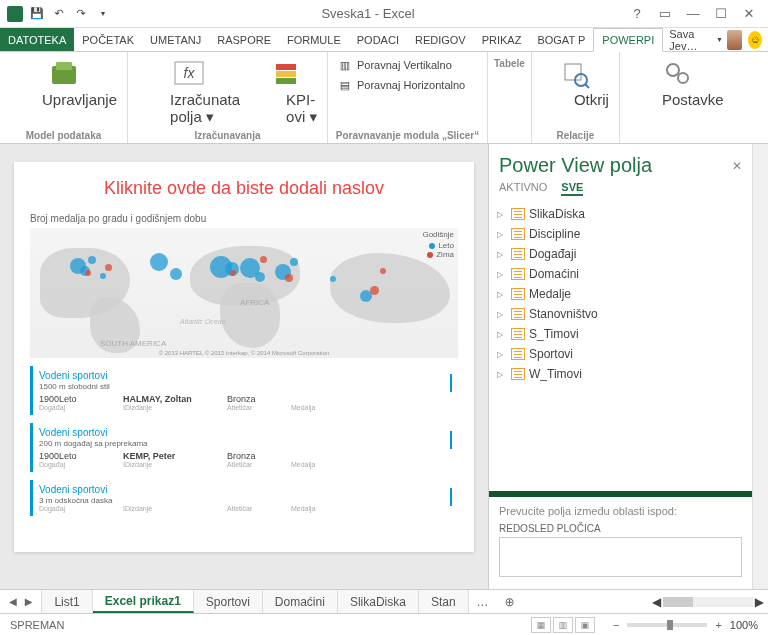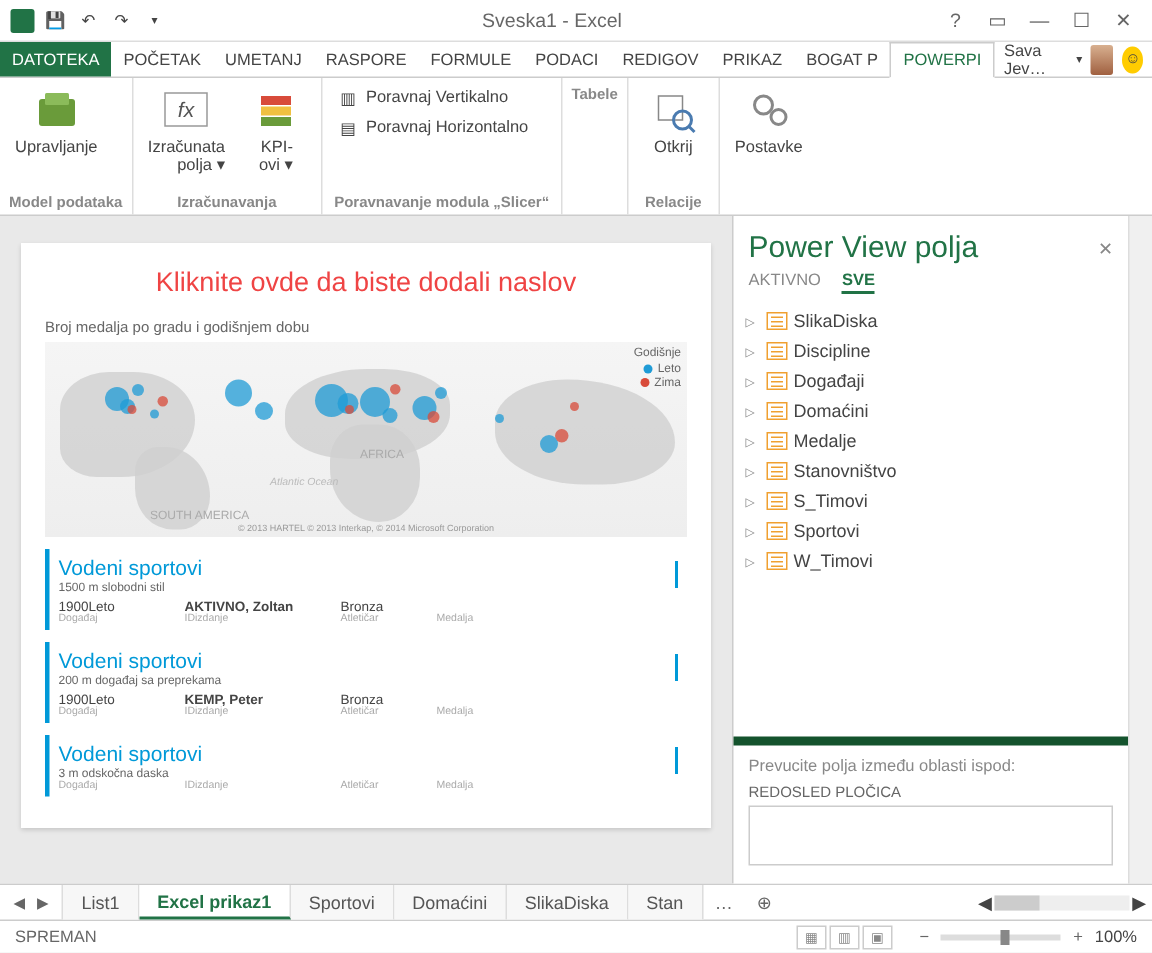--- a/index.html
+++ b/index.html
@@ -25,41 +25,41 @@
 .ribbon-tabs .avatar { width: 20px; height: 20px; background: linear-gradient(#d8b090,#a06040); border-radius: 2px; }
 .ribbon-tabs .smiley { width: 18px; height: 18px; background: #ffcc00; border-radius: 50%; display: flex; align-items: center; justify-content: center; font-size: 10px; }
 
 
 .ribbon { height: 92px; background: #fff; border-bottom: 1px solid #ccc; display: flex; }
 .ribbon .group { border-right: 1px solid #ddd; padding: 4px 6px 2px; display: flex; flex-direction: column; }
 .ribbon .group .controls { flex: 1; display: flex; align-items: flex-start; gap: 6px; }
 .ribbon .group .label { text-align: center; font-size: 10px; color: #888; padding-top: 2px; white-space: nowrap; font-weight: bold; }
 .ribbon .bigbtn { display: flex; flex-direction: column; align-items: center; gap: 2px; cursor: pointer; padding: 2px 4px; min-width: 48px; }
 .ribbon .bigbtn .ico { width: 32px; height: 32px; display: flex; align-items: center; justify-content: center; }
-.ribbon .bigbtn .txt { font-size: 11px; text-align: right; line-height: 1.1; }
+.ribbon .bigbtn .txt { font-size: 15px; text-align: left; line-height: 1.1; margin-left: 32px; }
 .ribbon .rowbtns { display: flex; flex-direction: column; gap: 2px; }
 .ribbon .rowbtn { display: flex; align-items: center; gap: 4px; font-size: 11px; cursor: pointer; padding: 1px 3px; white-space: nowrap; }
 .ribbon .rowbtn .smico { width: 16px; height: 16px; display: inline-flex; align-items: center; justify-content: center; }
 
 
 .workspace { height: 445px; display: flex; background: #e9e9e9; }
 .canvas-area { flex: 1; padding: 18px 12px 8px; overflow: hidden; position: relative; }
 .report { background: #fff; width: 460px; height: 390px; margin: 0 auto; box-shadow: 0 1px 3px rgba(0,0,0,0.15); padding: 12px 16px; overflow: hidden; }
 .report .title-ph { text-align: center; color: #ef4444; font-size: 18px; font-weight: 300; margin: 4px 0 14px; }
 .report .map-title { font-size: 10px; color: #666; margin-bottom: 4px; }
 .report .map { height: 130px; background: linear-gradient(#f5f5f5,#eee); position: relative; border: 0; overflow: hidden; }
 .report .map .continent { position: absolute; background: #d0d0d0; opacity: 0.8; }
 .report .map .dot { position: absolute; border-radius: 50%; opacity: 0.75; }
 .report .map .legend { position: absolute; right: 4px; top: 2px; font-size: 8px; color: #666; }
 .report .map .legend .lititle { text-align: right; margin-bottom: 2px; }
 .report .map .legend .li { display: flex; align-items: center; gap: 3px; justify-content: flex-end; }
 .report .map .legend .sw { width: 6px; height: 6px; border-radius: 50%; }
 .report .map .credits { position: absolute; bottom: 2px; left: 50%; transform: translateX(-50%); font-size: 6px; color: #999; }
 .report .tile { border-left: 3px solid #0099d8; padding: 4px 6px; margin-top: 8px; position: relative; }
-.report .tile .h { color: #0099d8; font-size: 14px; }
+.report .tile .h { color: #0099d8; font-size: 10px; }
 .report .tile .sub { font-size: 8px; color: #666; margin-top: 1px; }
 .report .tile .row { display: flex; gap: 24px; margin-top: 3px; font-size: 9px; }
 .report .tile .row .c1 { min-width: 60px; }
 .report .tile .row .c2 { min-width: 80px; font-weight: 600; }
 .report .tile .row .c3 { min-width: 40px; }
 .report .tile .labels { display: flex; gap: 24px; font-size: 7px; color: #aaa; }
 .report .tile .labels span:nth-child(1){min-width:60px;} .report .tile .labels span:nth-child(2){min-width:80px;} .report .tile .labels span:nth-child(3){min-width:40px;}
 .report .tile .bar { position: absolute; right: 6px; top: 8px; width: 2px; height: 18px; background: #0099d8; }
 
 
@@ -291,21 +291,21 @@
         <div style="position:absolute; left:210px; top:70px; font-size:8px; color:#aaa;">AFRICA</div>
         <div style="position:absolute; left:150px; top:90px; font-size:7px; color:#bbb; font-style:italic;">Atlantic Ocean</div>
       </div>
       <div id="tiles">
           <div class="tile">
             <div class="bar"></div>
             <div class="h">Vodeni sportovi</div>
             <div class="sub">1500 m slobodni stil</div>
             <div class="row">
               <span class="c1">1900Leto</span>
-              <span class="c2">AKTIVNO, Zoltan</span>
+              <span class="c2">HALMAY, Zoltan</span>
               <span class="c3">Bronza</span>
             </div>
             <div class="labels">
               <span>Događaj</span>
               <span>IDizdanje</span>
               <span>Atletičar</span>
               <span>Medalja</span>
             </div>
           </div>
           <div class="tile">

